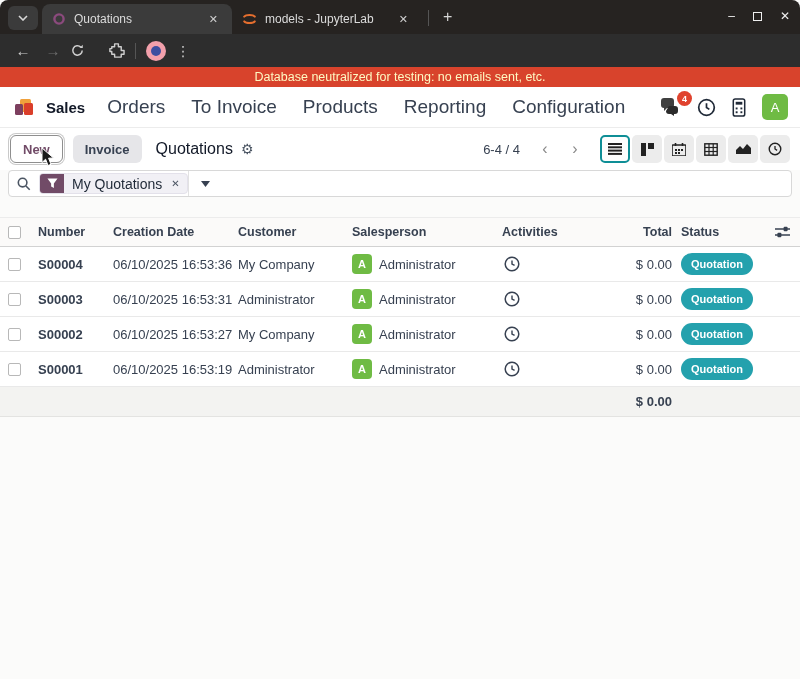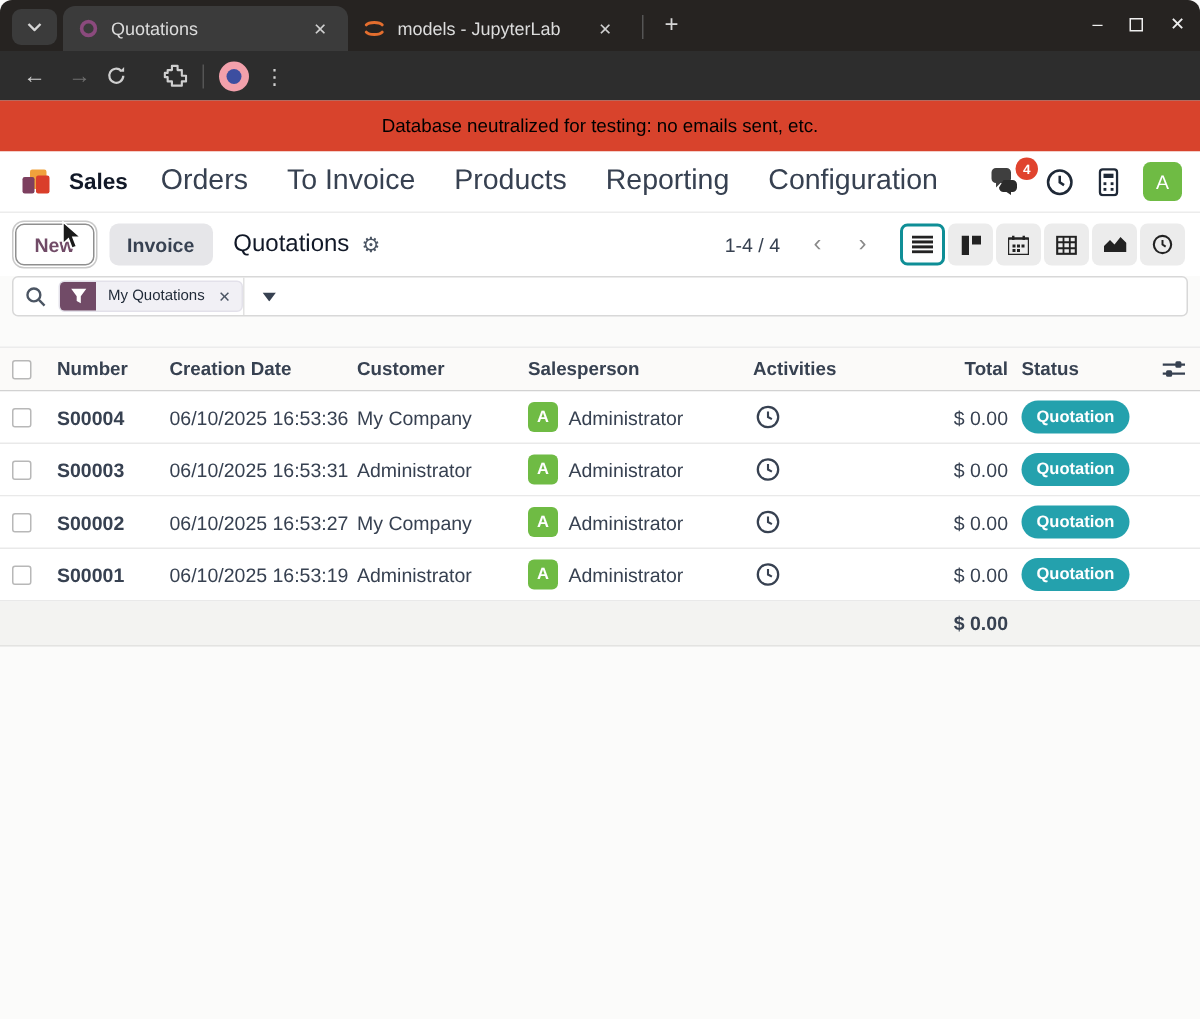--- a/index.html
+++ b/index.html
@@ -32,21 +32,21 @@
   .url { flex:1; color:#e3e3e3; font-size:12.5px; white-space:nowrap; overflow:hidden; }
   .toolbar-right { display:flex; align-items:center; gap:10px; margin-left:8px; }
   .tb-sep { width:1px; height:16px; background:#555; }
   .avatar-browser { width:20px; height:20px; border-radius:50%; background:#f2a0ab; position:relative; }
   .avatar-browser:after { content:""; position:absolute; left:5px; top:5px; width:10px; height:10px;
                           border-radius:50%; background:#3c4ea0; }
   .star { color:#cfcfcf; font-size:14px; }
   .dots { color:#cfcfcf; font-size:14px; letter-spacing:0; }
 
   
-  .banner { height:34px; background:var(--banner,#d8432c); color:#000000; font-size:12.5px;
+  .banner { height:20px; background:var(--banner,#d8432c); color:#fef9c3; font-size:12.5px;
             display:flex; align-items:center; justify-content:center; }
 
   
   .odoo-nav { height:41px; background:#fff; display:flex; align-items:center; padding:0 12px;
               border-bottom:1px solid #ececec; }
   .appicon { margin-right:10px; }
   .app-name { font-size:15px; font-weight:bold; color:#111827; margin-right:22px; }
   .nav-item { font-size:19px; color:#374151; margin-right:26px; }
   .nav-right { margin-left:auto; display:flex; align-items:center; gap:16px; }
   .bubble-wrap { position:relative; }
@@ -74,21 +74,21 @@
   .view-btn.active { background:#fdfefe; border:2px solid var(--accent,#0e8e96); }
 
   
   .search-row { padding:0 8px; }
   .search-bar { height:27px; border:1px solid #d8d8d8; border-radius:4px; background:#fff;
                 display:flex; align-items:center; padding-left:8px; }
   .facet { display:flex; align-items:center; background:#f1f0f5; border:1px solid #e3e1ea;
            border-radius:4px; margin-left:8px; overflow:hidden; height:21px; }
   .facet-ico { width:24px; height:21px; background:var(--filter-purple,#714b67);
                display:flex; align-items:center; justify-content:center; }
-  .facet-label { font-size:10px; color:#1f2937; padding:0 8px; }
+  .facet-label { font-size:14px; color:#1f2937; padding:0 8px; }
   .facet-x { font-size:10px; color:#4b5563; padding:0 7px 0 1px; }
   .search-input { border:none; outline:none; flex:1; font-size:13px; color:#374151; padding:0 10px;
                   font-family:inherit; background:transparent; }
   .search-input::placeholder { color:#9ca3af; }
   .search-caret { width:34px; align-self:stretch; border-left:1px solid #e2e2e2; display:flex;
                   align-items:center; justify-content:center; color:#374151; font-size:9px; }
 
   
   .table-wrap { margin-top:20px; }
   .tr { display:grid; grid-template-columns:30px 75px 125px 114px 150px 86px 84px 99px 1fr;
@@ -203,21 +203,21 @@
     <span class="avatar-sq">A</span>
   </div>
 </div>
 
 <div class="control-panel">
   <button class="btn-new">New</button>
   <button class="btn-upload">Invoice</button>
   <span class="cp-title">Quotations</span>
   <span class="gear">⚙</span>
   <div class="cp-right">
-    <span class="pager-txt">1-4 / 4</span>
+    <span class="pager-txt">6-4 / 4</span>
     <button class="pg-btn">‹</button>
     <button class="pg-btn">›</button>
     <div class="views">
       <button class="view-btn active">
         <svg width="14" height="12" viewBox="0 0 14 12">
           <rect y="0" width="14" height="2" fill="#222"></rect>
             <rect y="3.3" width="14" height="2" fill="#222"></rect>
           <rect y="6.6" width="14" height="2" fill="#222"></rect>
             <rect y="9.9" width="14" height="2" fill="#222"></rect>
         </svg>

